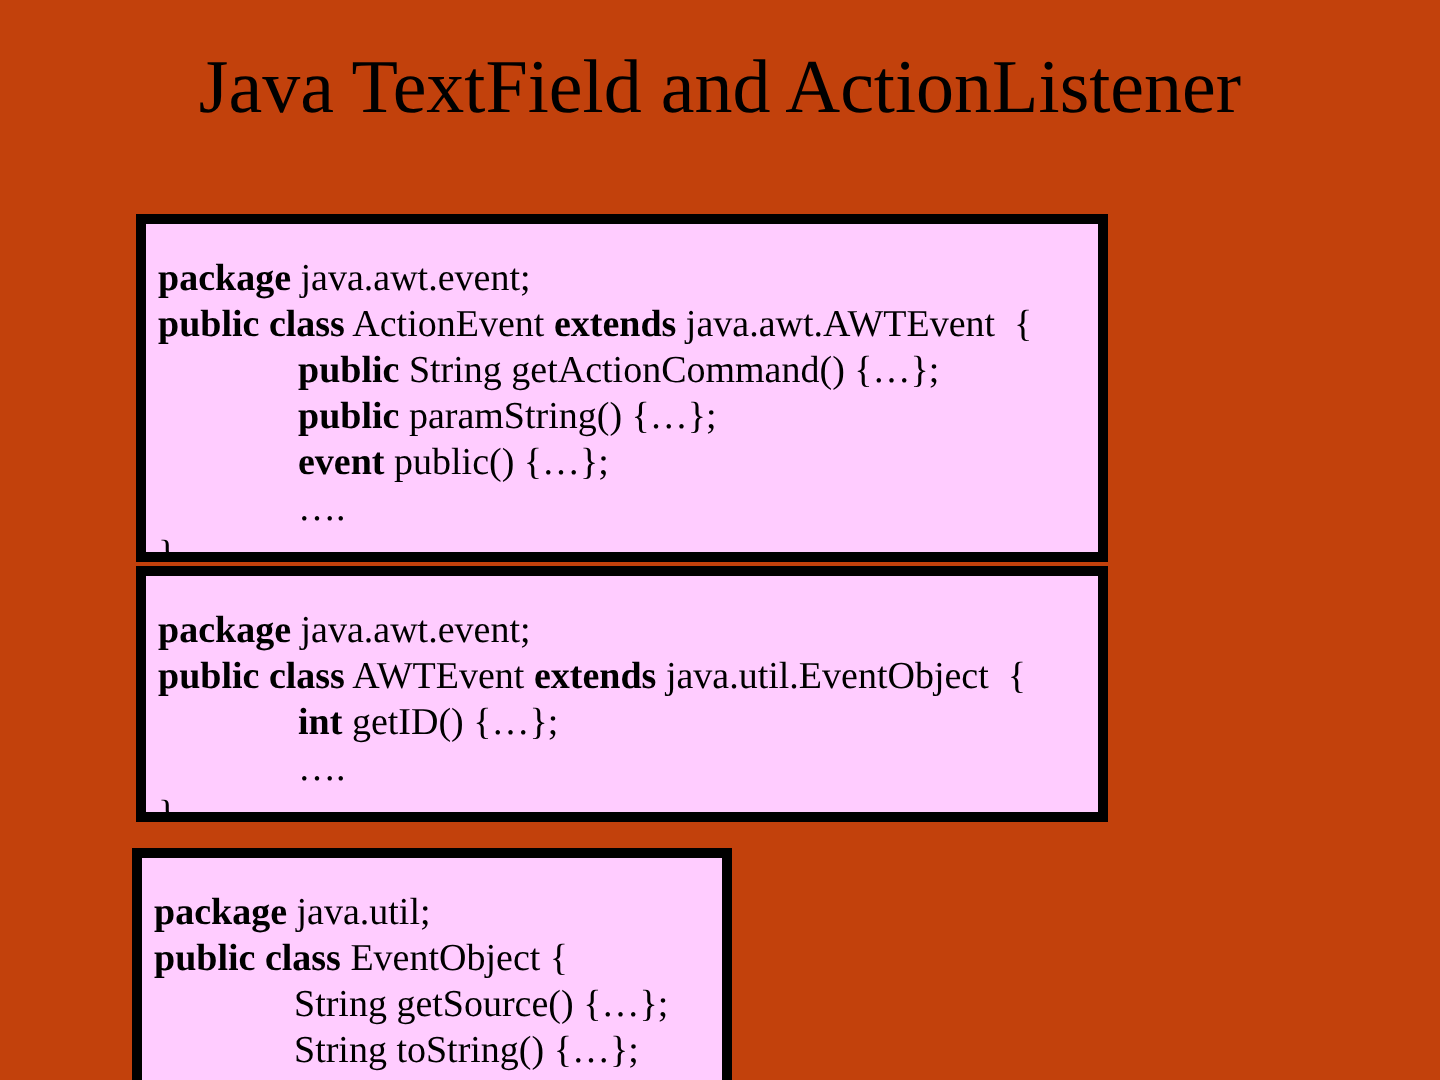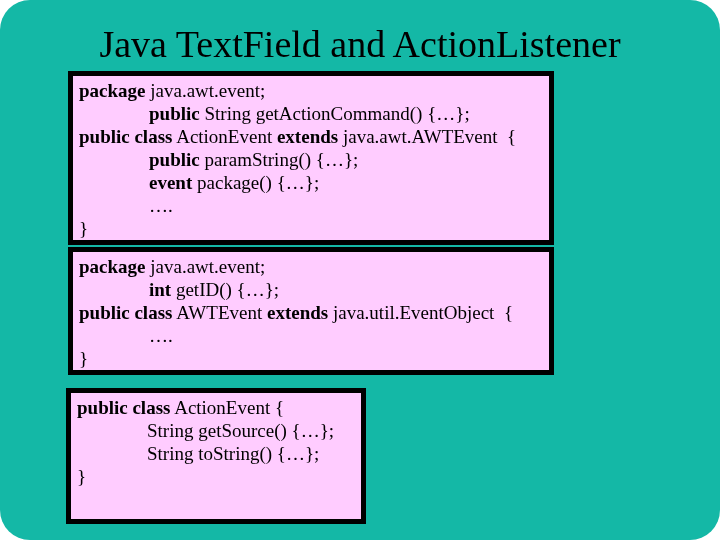--- a/index.html
+++ b/index.html
@@ -26,60 +26,62 @@
     font-weight: normal;
     margin: 0;
     letter-spacing: 0px;
     white-space: nowrap;
   }
   .code-box {
     position: absolute;
     box-sizing: border-box;
     border: 5px solid #000000;
     background: #ffccff;
-    padding: 3px 6px 2px 6px;
+    padding: 16px 6px 2px 6px;
     overflow: hidden;
+    margin-top: 36px;
   }
   .code-box-1 { left: 68px; top: 71px;  width: 486px; height: 174px; }
   .code-box-2 { left: 68px; top: 247px; width: 486px; height: 128px; }
   .code-box-3 { left: 66px; top: 388px; width: 300px; height: 136px; }
   .code-line {
     font-size: 19px;
     line-height: 23px;
     white-space: pre;
     tab-size: 70px;
     -moz-tab-size: 70px;
   }
   .code-line .kw {
     font-weight: bold;
   }
 </style>
 </head>
 <body>
 
-<div class="slide" style="background: #14b8a6; border-radius: 30px;">
+<div class="slide" style="background: #c2410c;">
   <h1 class="slide-title">Java TextField and ActionListener</h1>
 
   <div class="code-box code-box-1" style="background: rgb(255, 204, 255); border-color: rgb(0, 0, 0);">
       <div class="code-line"><span class="kw">package</span><span> java.awt.event;</span></div>
+      <div class="code-line"><span class="kw">public class</span><span> ActionEvent </span><span class="kw">extends</span><span> java.awt.AWTEvent  {</span></div>
       <div class="code-line"><span>	</span><span class="kw">public</span><span> String getActionCommand() {…};</span></div>
-      <div class="code-line"><span class="kw">public class</span><span> ActionEvent </span><span class="kw">extends</span><span> java.awt.AWTEvent  {</span></div>
       <div class="code-line"><span>	</span><span class="kw">public</span><span> paramString() {…};</span></div>
-      <div class="code-line"><span>	</span><span class="kw">event</span><span> package() {…};</span></div>
+      <div class="code-line"><span>	</span><span class="kw">event</span><span> public() {…};</span></div>
       <div class="code-line"><span>	….</span></div>
       <div class="code-line"><span>}</span></div>
     </div>
 
   <div class="code-box code-box-2" style="background: rgb(255, 204, 255); border-color: rgb(0, 0, 0);">
       <div class="code-line"><span class="kw">package</span><span> java.awt.event;</span></div>
+      <div class="code-line"><span class="kw">public class</span><span> AWTEvent </span><span class="kw">extends</span><span> java.util.EventObject  {</span></div>
       <div class="code-line"><span>	</span><span class="kw">int</span><span> getID() {…};</span></div>
-      <div class="code-line"><span class="kw">public class</span><span> AWTEvent </span><span class="kw">extends</span><span> java.util.EventObject  {</span></div>
       <div class="code-line"><span>	….</span></div>
       <div class="code-line"><span>}</span></div>
     </div>
 
   <div class="code-box code-box-3" style="background: rgb(255, 204, 255); border-color: rgb(0, 0, 0);">
-      <div class="code-line"><span class="kw">public class</span><span> ActionEvent {</span></div>
+      <div class="code-line"><span class="kw">package</span><span> java.util;</span></div>
+      <div class="code-line"><span class="kw">public class</span><span> EventObject {</span></div>
       <div class="code-line"><span>	String getSource() {…};</span></div>
       <div class="code-line"><span>	String toString() {…};</span></div>
       <div class="code-line"><span>}</span></div>
     </div>
 </div>
 
 </body></html>

